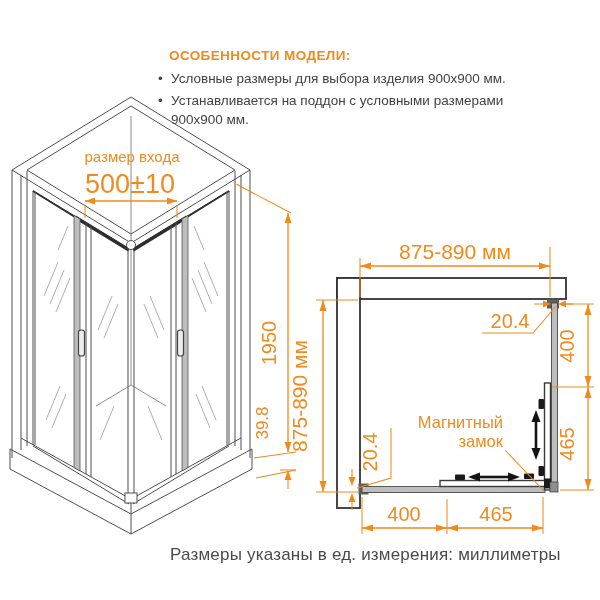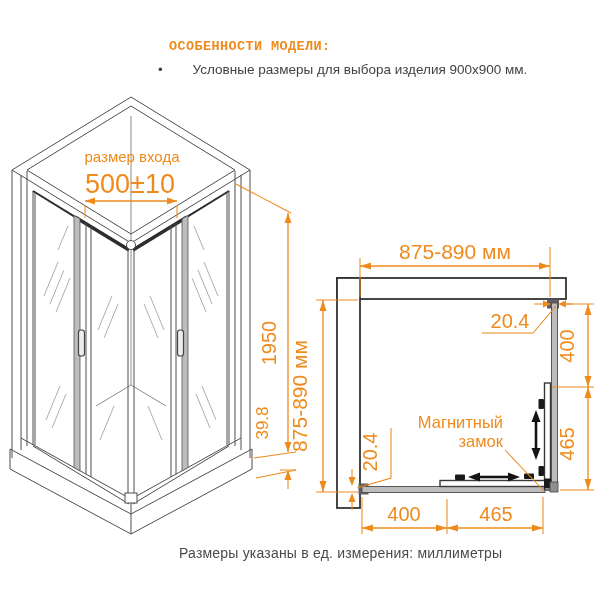--- a/index.html
+++ b/index.html
@@ -1,25 +1,25 @@
 <!DOCTYPE html>
 <html><head>
 <meta charset="utf-8">
 <style>
   html,body{margin:0;padding:0;background:#ffffff;}
   .stage{position:relative;width:600px;height:600px;background:#ffffff;overflow:hidden;
          font-family:"Liberation Sans","DejaVu Sans",sans-serif;}
   .features{position:absolute;left:157px;top:30px;width:436px;}
   .features-title{font-size:13.5px;font-weight:700;color:#EF8A1C;letter-spacing:.4px;
-                  margin:9px 0 6px 12px;font-family:Liberation Mono, monospace;}
-  .features-list{margin:0;padding:0;list-style:none;width:392px;text-align:center;}
+                  margin:18px 0 6px 12px;}
+  .features-list{margin:0;padding:0;list-style:none;width:392px;}
   .features-list li{position:relative;padding-left:14px;font-size:13.5px;line-height:19.5px;
                     color:#424242;margin-bottom:2px;}
   .features-list li::before{content:"•";position:absolute;left:1px;top:0;color:#424242;}
-  .footer-note{position:absolute;left:179px;top:545px;font-size:14px;color:#4a4a4a;
+  .footer-note{position:absolute;left:170px;top:545px;font-size:17px;color:#4a4a4a;
                letter-spacing:.2px;}
   svg{position:absolute;left:0;top:0;}
   .ln{stroke:#4f4f4f;stroke-width:1;fill:none;}
   .thin{stroke:#6e6e6e;stroke-width:.8;fill:none;}
   .hatch{stroke:#a5a5a5;stroke-width:.9;fill:none;}
   .rail{stroke:#2e2e2e;fill:none;}
   .wall{fill:#ffffff;stroke:#333333;stroke-width:1.8;}
   .glass{fill:#bdbdbd;stroke:#4a4a4a;stroke-width:.9;}
   .door{fill:#ffffff;stroke:#3a3a3a;stroke-width:1.4;}
   .hw{fill:#1a1a1a;stroke:none;}
@@ -236,18 +236,19 @@
         <text class="dimtxt" x="503" y="447" font-size="16.5" text-anchor="end">замок</text>
         <line class="dimthin" x1="505" y1="450" x2="544" y2="491"></line>
       </g>
     </g>
   </svg>
 
   <div class="features">
     <p class="features-title">ОСОБЕННОСТИ МОДЕЛИ:</p>
     <ul class="features-list">
       <li>Условные размеры для выбора изделия 900х900 мм.</li>
+      <li>Устанавливается на поддон с условными размерами 900х900 мм.</li>
     </ul>
   </div>
 
   <div class="footer-note">Размеры указаны в ед. измерения: миллиметры</div>
 
 </div>
 
 </body></html>

